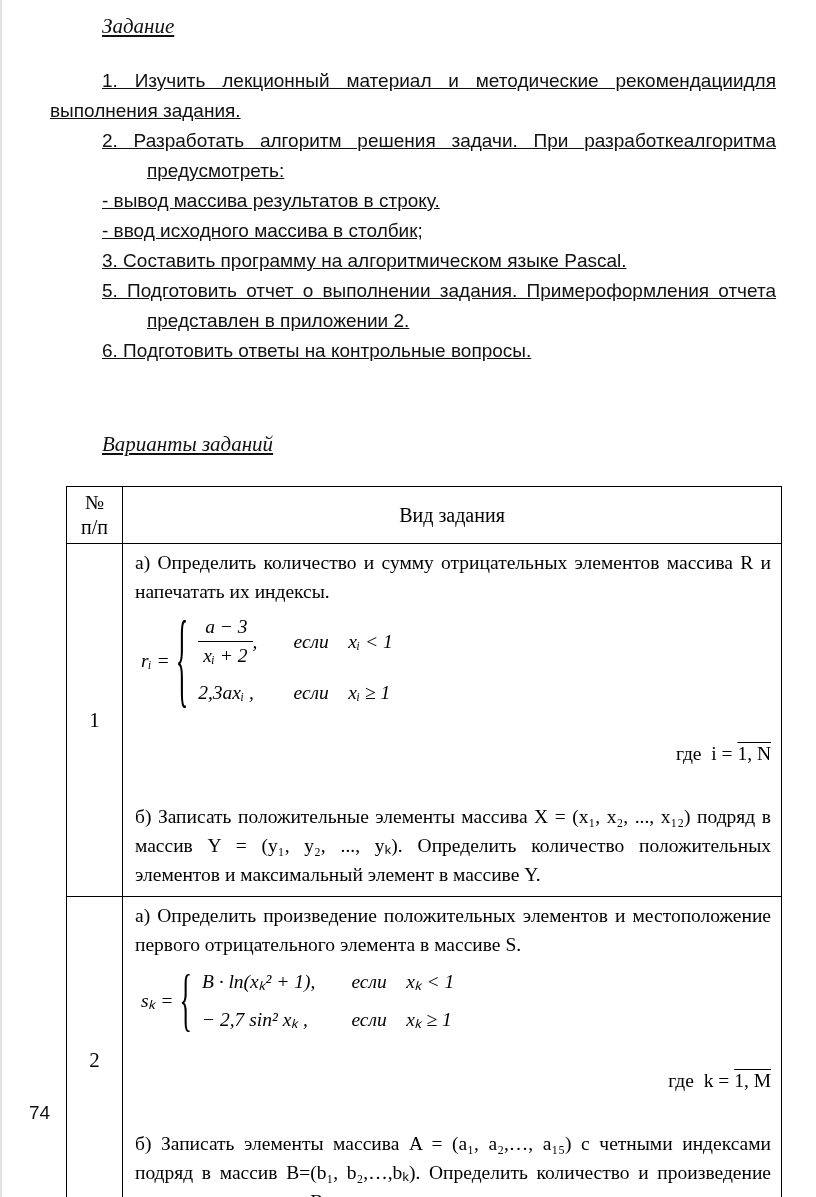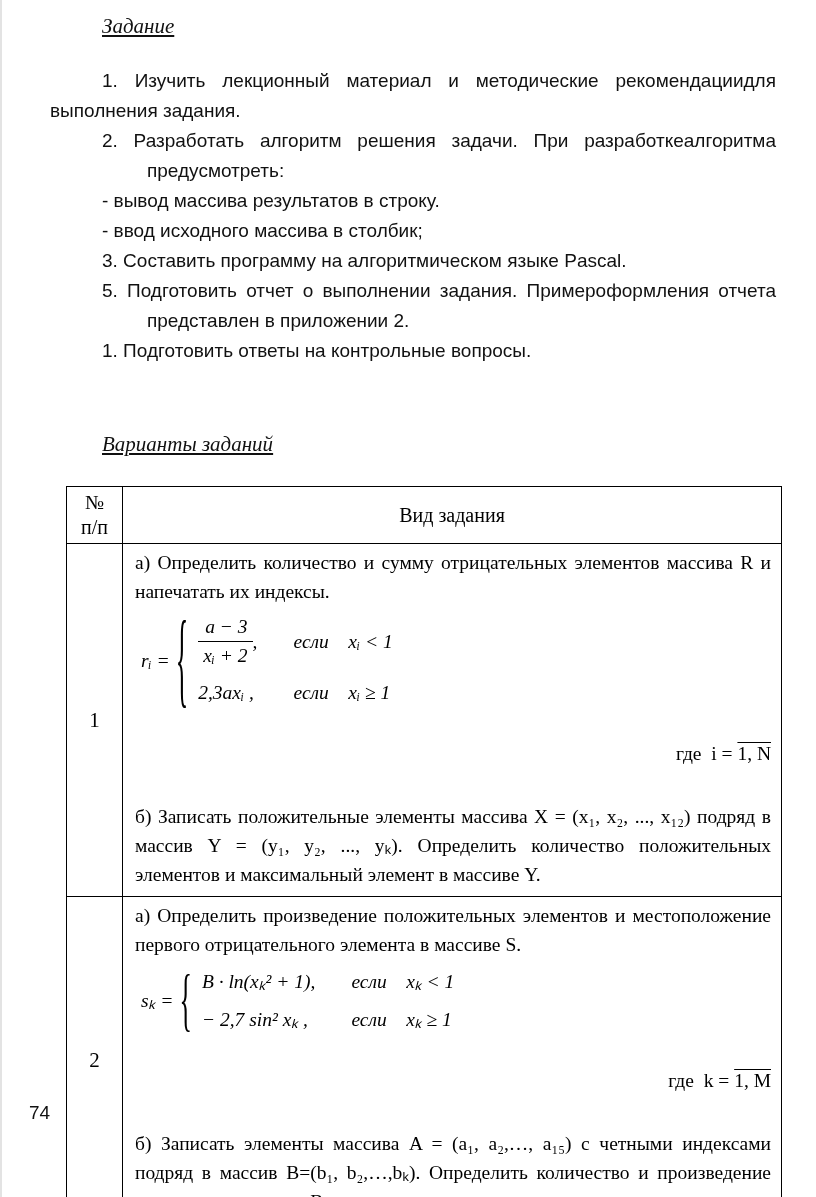--- a/index.html
+++ b/index.html
@@ -27,20 +27,21 @@
   .doc-title { margin-bottom: 26px; }
   .variants-title { margin-top: 64px; margin-bottom: 28px; }
   .u { text-decoration: underline; }
 
   
   .p {
     margin: 0;
     font-size: 19px;
     line-height: 30px;
     text-align: justify;
+    text-decoration: underline;
   }
   .p-indent { text-indent: 52px; }
   .p-hang   { margin-left: 97px; text-indent: -45px; }
 
   
   table.tasks {
     border-collapse: collapse;
     margin-left: 16px;
     width: 716px;
     font-family: "Liberation Serif", serif;
@@ -128,21 +129,21 @@
     <span class="u">Задание</span>
   </div>
 
   <div class="instructions">
     <p class="p p-indent">1. Изучить лекционный материал и методические рекомендациидля выполнения задания.</p>
     <p class="p p-hang">2. Разработать алгоритм решения задачи. При разработкеалгоритма предусмотреть:</p>
     <p class="p p-indent">- вывод массива результатов  в строку.</p>
     <p class="p p-indent">- ввод  исходного массива в столбик;</p>
     <p class="p p-indent">3. Составить программу на алгоритмическом языке Pascal.</p>
     <p class="p p-hang">5. Подготовить отчет о выполнении задания. Примероформления отчета представлен в приложении 2.</p>
-    <p class="p p-indent">1. Подготовить ответы на контрольные вопросы.</p>
+    <p class="p p-indent">6. Подготовить ответы на контрольные вопросы.</p>
   </div>
 
   <div class="variants-title">
     <span class="u">Варианты заданий</span>
   </div>
 
   <table class="tasks">
     <colgroup>
         <col class="col-num">
         <col>

